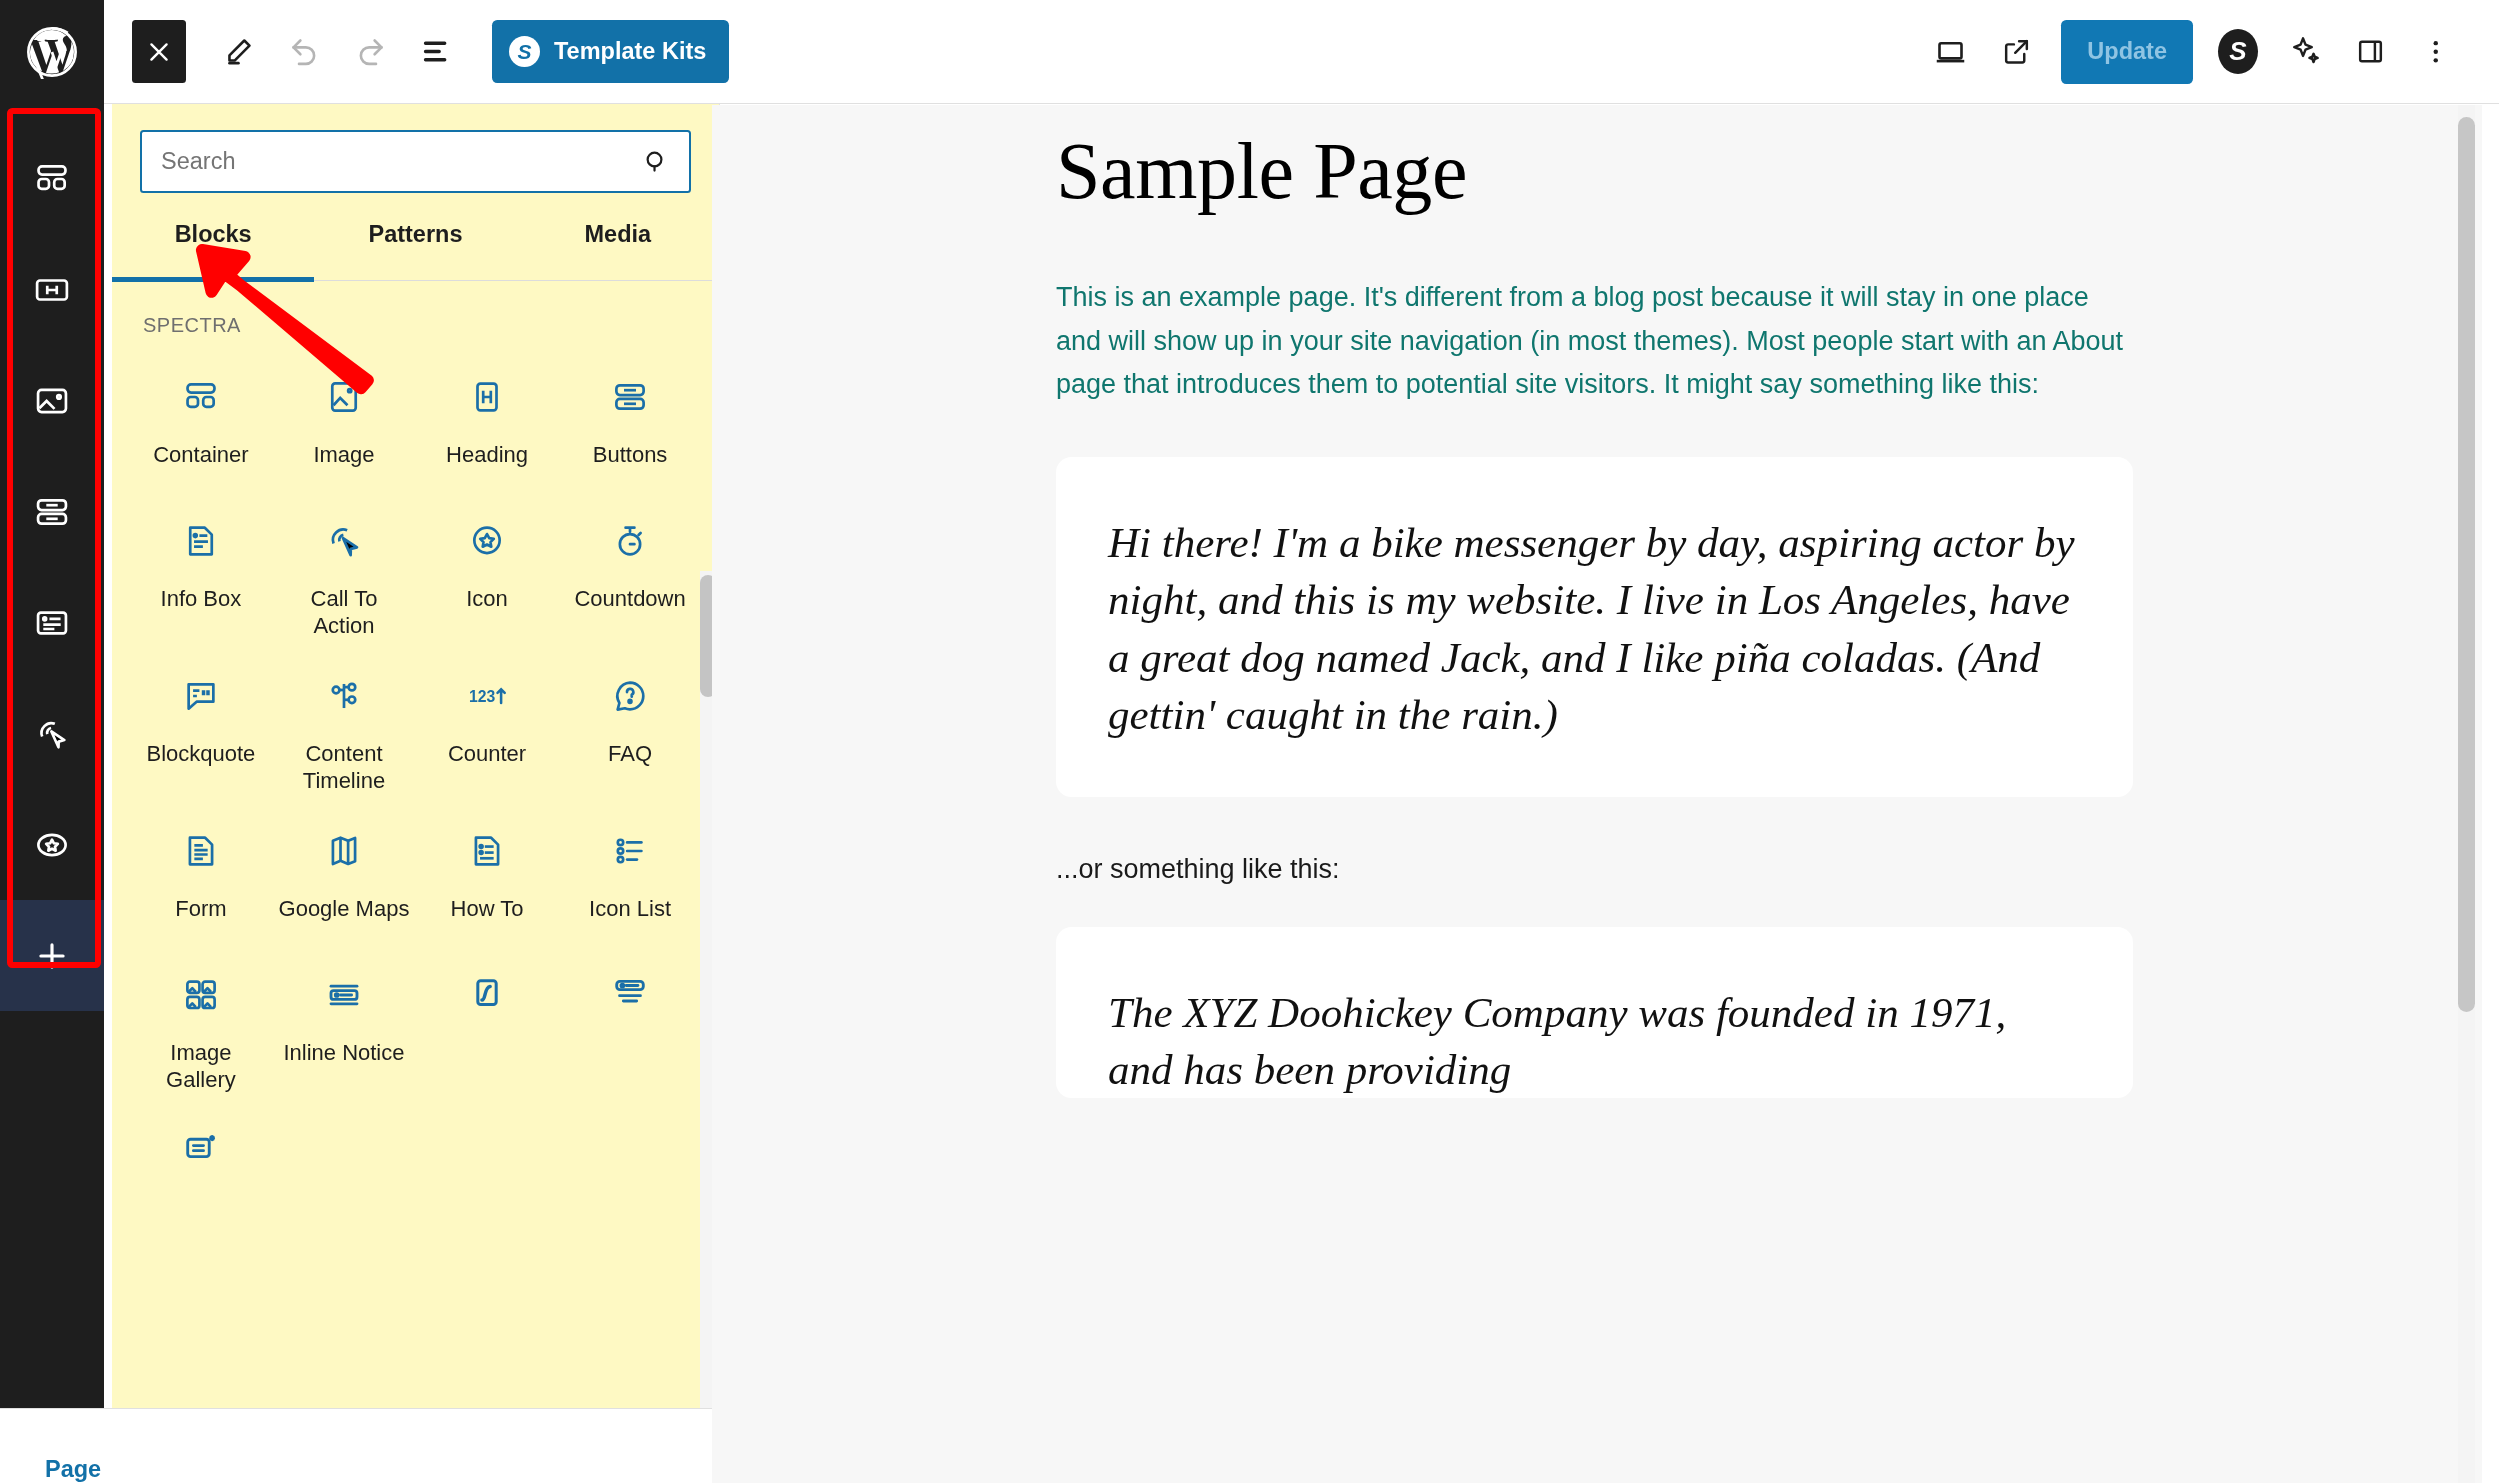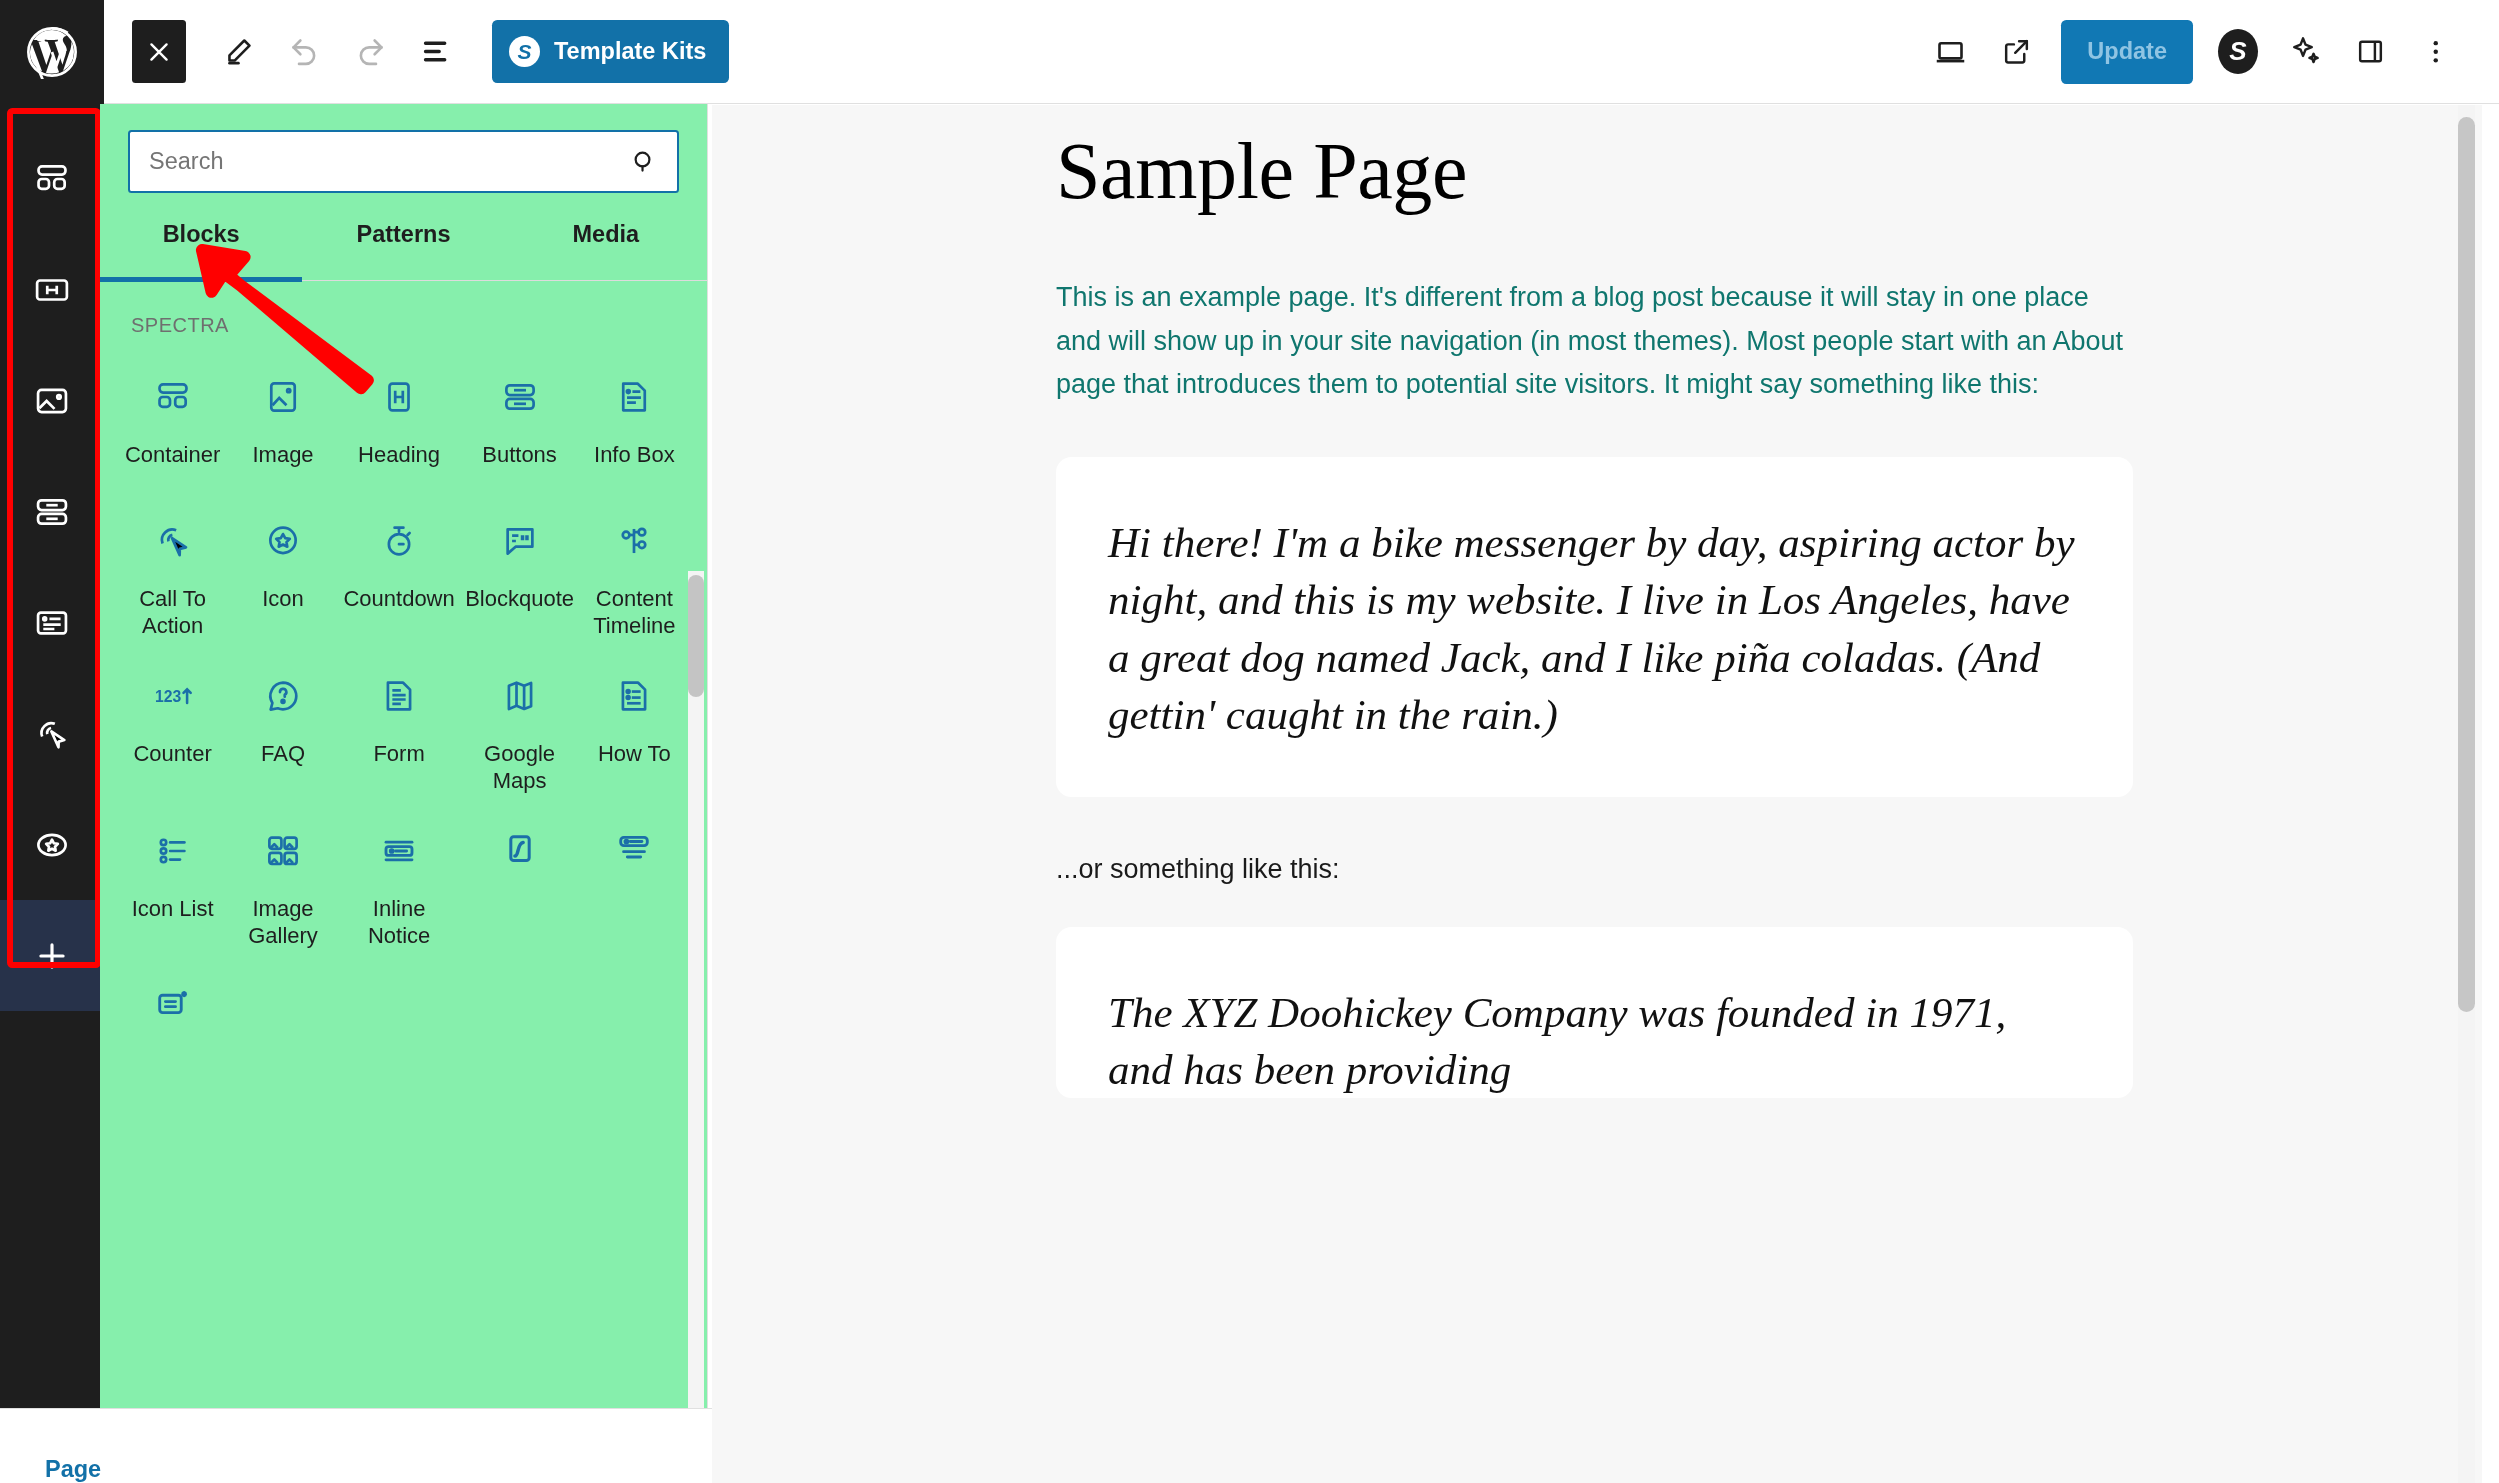--- a/index.html
+++ b/index.html
@@ -67,22 +67,22 @@
   .rail-item.add {
     background: #27324a;
   }
   .rail-highlight {
     position: absolute; left: 7px; top: 4.3px; width: 94px; height: 860px;
     border: 6px solid #ff0000; border-radius: 5.2px; pointer-events: none;
   }
 
   
   .inserter {
-    position: absolute; left: 100px; top: 104px; width: 608px; height: 1379px;
-    background: #86efac; border-right: 0.9px solid #e0e0e0;
+    position: absolute; left: 112px; top: 104px; width: 608px; height: 1379px;
+    background: #fef9c3; border-right: 0.9px solid #e0e0e0;
   }
   .search-wrap { padding: 26px 28px 0 28px; }
   .search-box {
     position: relative; height: 63px; border: 2.6px solid #1271a8; border-radius: 3.5px;
     display: flex; align-items: center; background: #fff;
   }
   .search-box input {
     border: none; outline: none; flex: 1; height: 100%;
     font-size: 23.5px; padding: 0 19px; font-family: "Liberation Sans", sans-serif;
     color: #1e1e1e; background: transparent;
@@ -105,21 +105,21 @@
   }
 
   .blocks-scroll {
     position: relative; height: 1218px; overflow: hidden; padding-top: 10.4px;
   }
   .cat-label {
     font-size: 20px; color: #6f6f6f; letter-spacing: 0.5px;
     padding: 22.6px 0 15.6px 31px; font-weight: 400;
   }
   .block-grid {
-    display: grid; grid-template-columns: repeat(5, 1fr);
+    display: grid; grid-template-columns: repeat(4, 1fr);
     padding: 0 17.4px;
   }
   .block-item {
     display: flex; flex-direction: column; align-items: center;
     padding: 19px 5.2px 12px 5.2px; cursor: pointer; min-height: 144px;
   }
   .block-icon { height: 50px; display: flex; align-items: center; justify-content: center; }
   .block-icon svg { stroke: #1b6fa8; }
   .block-label {
     margin-top: 19px; font-size: 22px; color: #1e1e1e; text-align: center;

